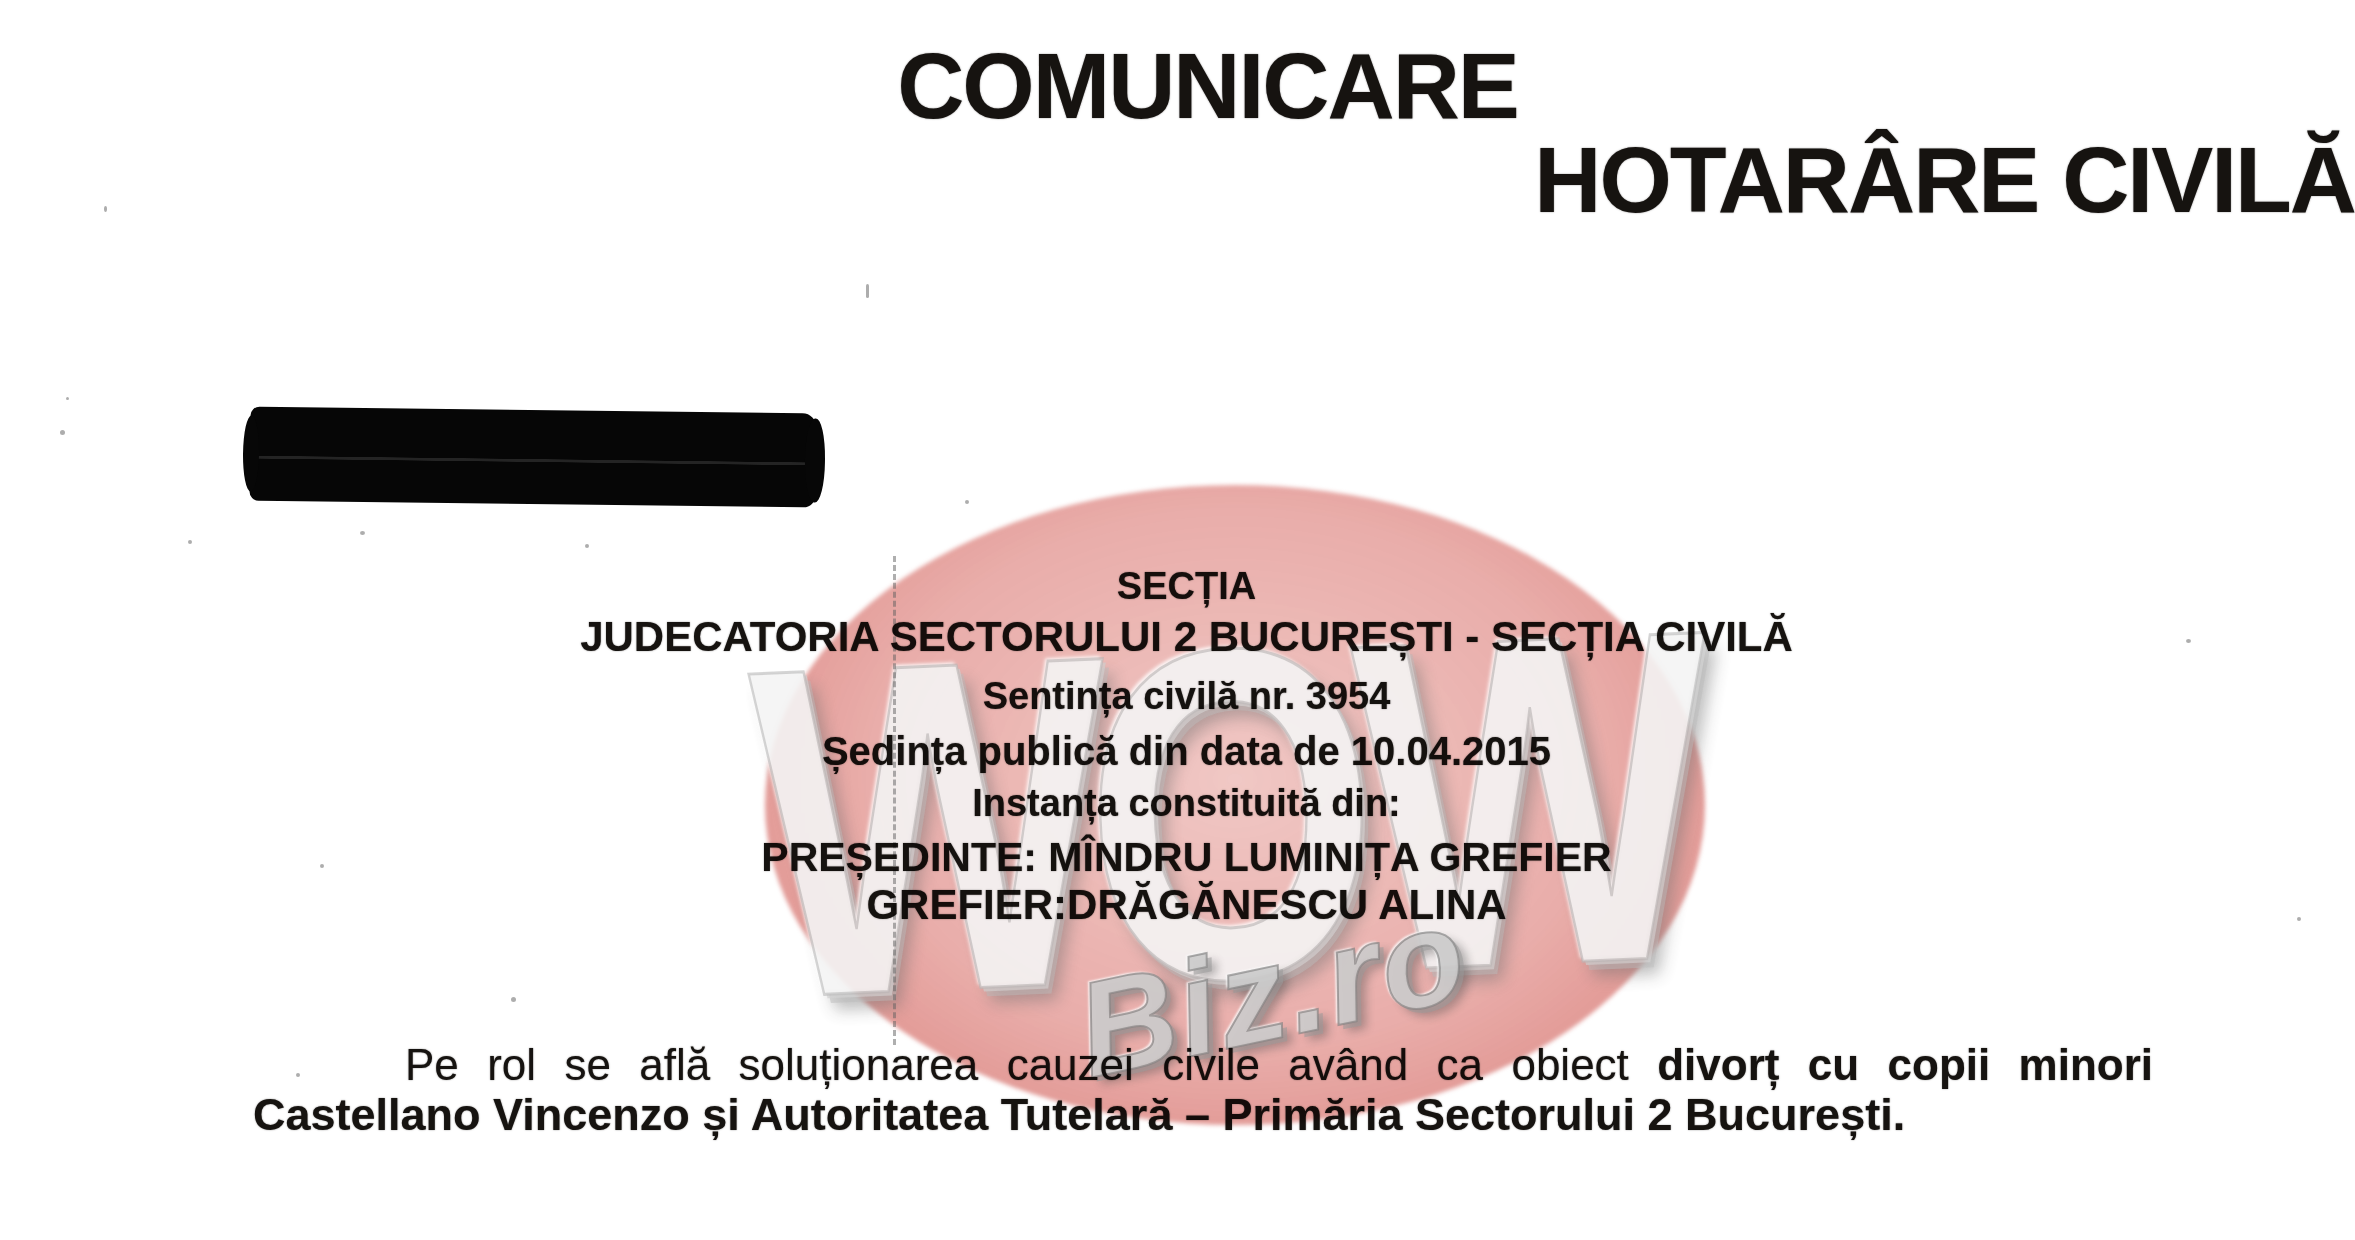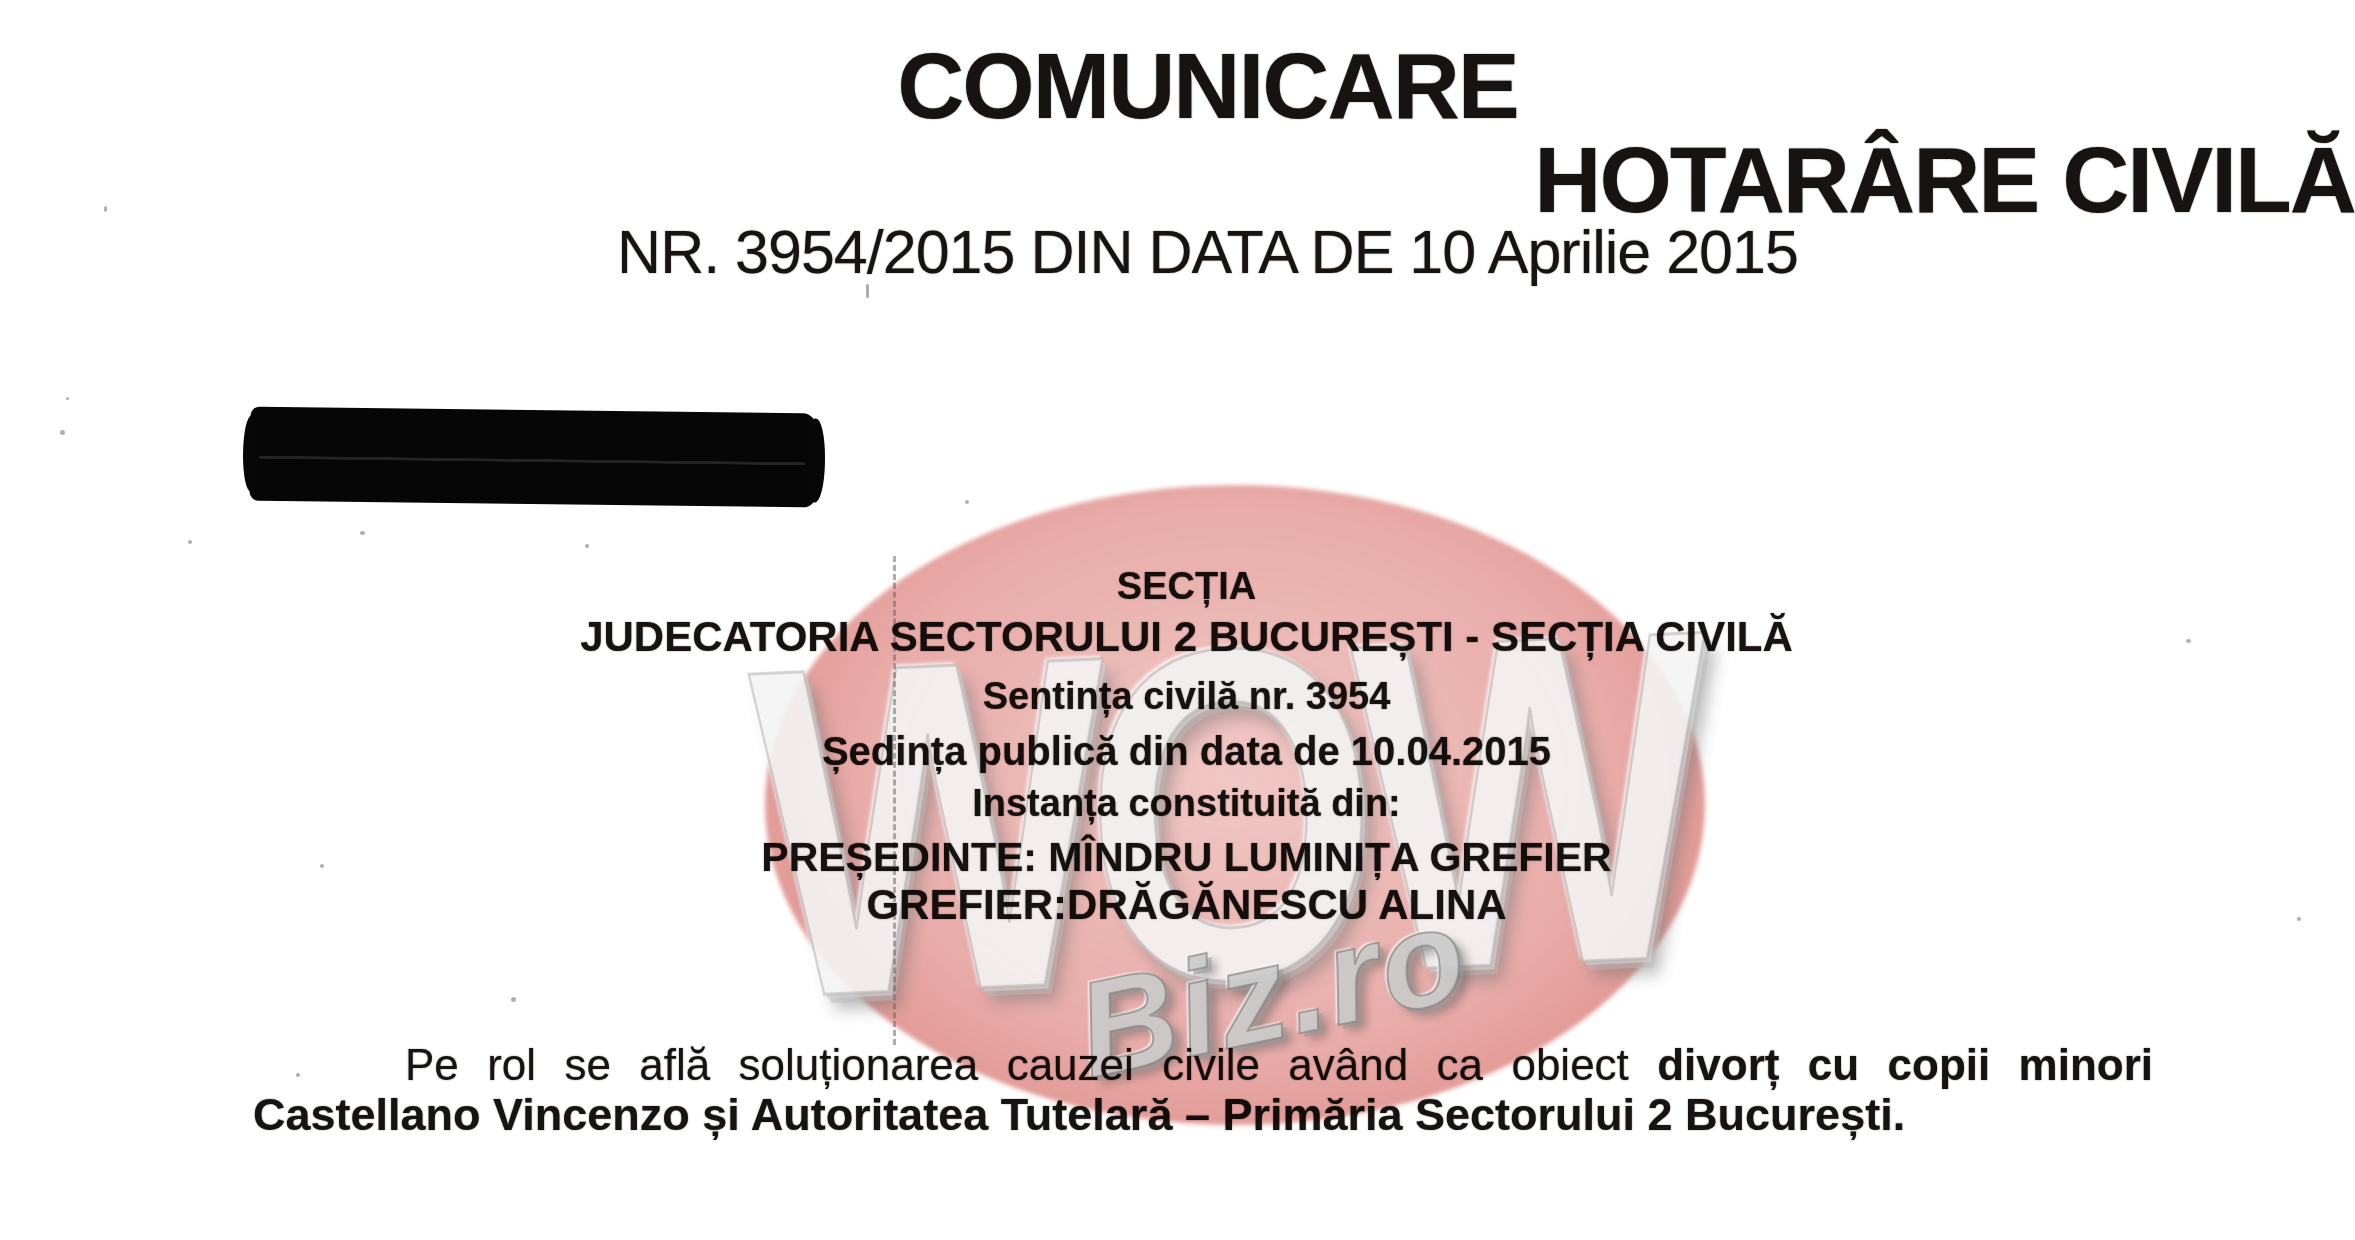--- a/index.html
+++ b/index.html
@@ -121,21 +121,20 @@
     <div class="wm-wow">WOW</div>
     <div class="wm-biz">Biz.ro</div>
   </div>
 
   <div class="fold-line"></div>
 
   <div class="content">
 
     <div class="t-line title1">COMUNICARE</div>
     <div class="t-line title2">HOTARÂRE CIVILĂ</div>
-    <div class="t-line subtitle">NR. 3954/2015 DIN DATA DE 10 Aprilie 2015</div>
 
     <div class="redaction"></div>
 
     <div class="court-line c1">SECȚIA</div>
     <div class="court-line c2">JUDECATORIA SECTORULUI 2 BUCUREȘTI - SECȚIA CIVILĂ</div>
     <div class="court-line c3">Sentința civilă nr. 3954</div>
     <div class="court-line c4">Ședința publică din data de 10.04.2015</div>
     <div class="court-line c5">Instanța constituită din:</div>
     <div class="court-line c6">PREȘEDINTE: MÎNDRU LUMINIȚA GREFIER</div>
     <div class="court-line c7">GREFIER:DRĂGĂNESCU ALINA</div>

